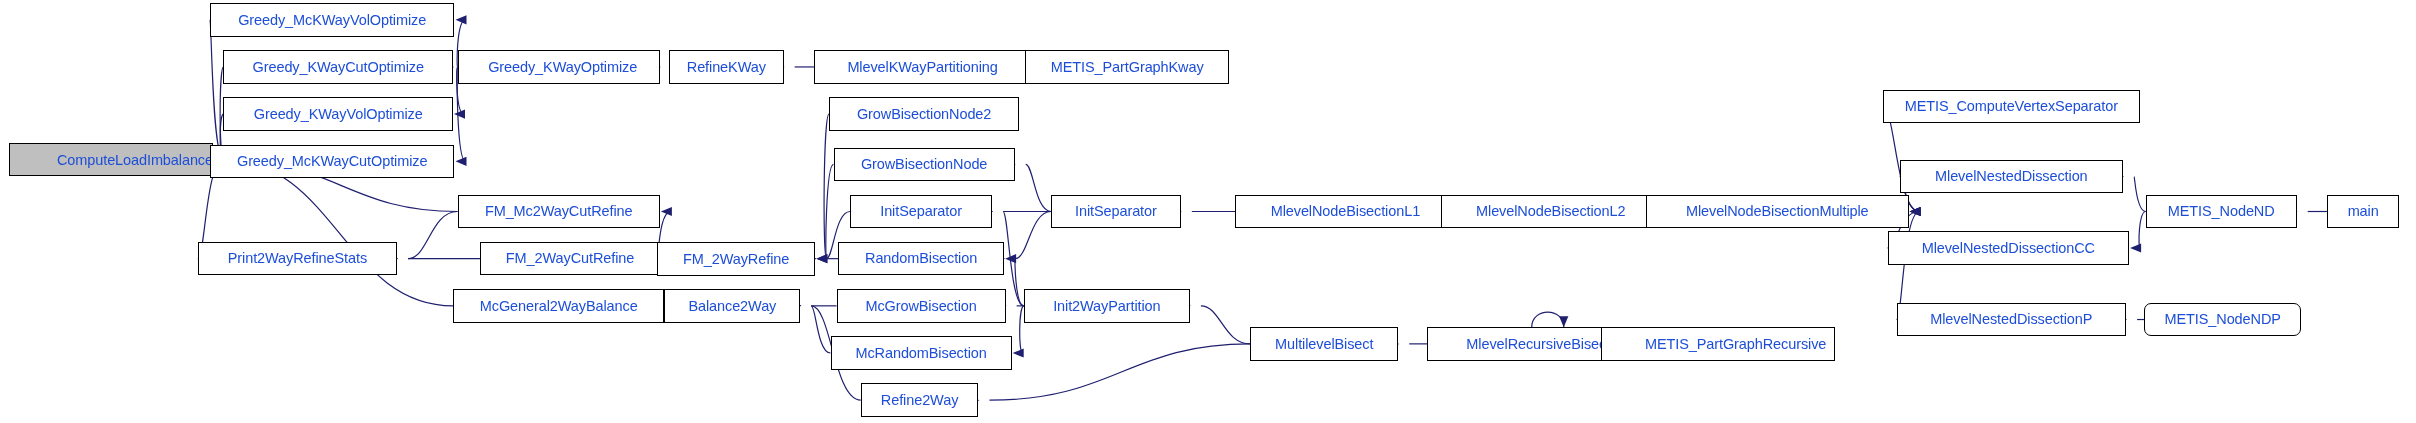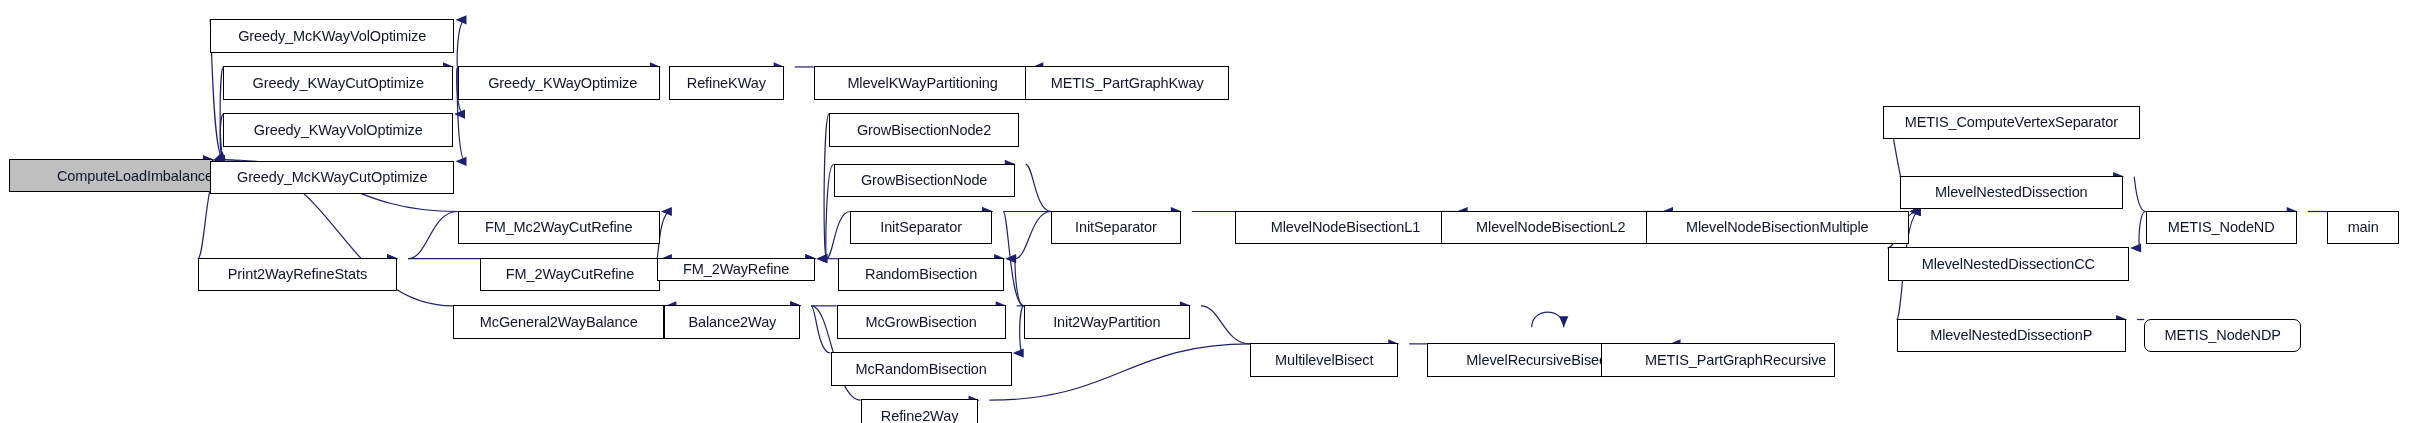--- a/index.html
+++ b/index.html
@@ -1,22 +1,22 @@
 <!DOCTYPE html>
 <html><head>
 <meta charset="utf-8">
 <style>
   html,body{margin:0;padding:0;background:#ffffff;}
   #canvas{position:relative;width:2416px;height:423px;background:#ffffff;
           font-family:"Liberation Sans",sans-serif;overflow:hidden;}
   svg.edges{position:absolute;left:0;top:0;width:2416px;height:423px;}
   .node{position:absolute;box-sizing:border-box;border:1px solid #000000;
-        background:#ffffff;color:#0f172a;font-size:14.5px;line-height:1;
+        background:#ffffff;color:#1d4ed8;font-size:14.5px;line-height:1;
         display:flex;align-items:center;justify-content:center;
-        white-space:nowrap;letter-spacing:-0.1px;margin-top:16px;}
+        white-space:nowrap;letter-spacing:-0.1px;}
   .node.root{background:#bfbfbf;}
 </style>
 </head>
 <body>
 
 <div id="canvas">
   <svg class="edges" viewBox="0 0 2416 423" preserveAspectRatio="none">
       <path d="M209.89000000000001,19.780575539568346 C211.699,19.780575539568346 211.9,159.76618705035972 223.91,159.76618705035972" fill="none" stroke="#1f1f70" stroke-width="1.2"></path>
       <polygon points="213.91,159.76618705035972 224.91,155.16618705035972 224.91,164.3661870503597" fill="#1f1f70"></polygon>
       <path d="M223.48,66.94964028776978 C219.1735,66.94964028776978 218.695,159.76618705035972 223.91,159.76618705035972" fill="none" stroke="#1f1f70" stroke-width="1.2"></path>
@@ -122,21 +122,21 @@
       <div class="node" style="left: 223.48px; top: 50.2122px; width: 229.52px; height: 33.4748px;">Greedy_KWayCutOptimize</div>
       <div class="node" style="left: 223.48px; top: 97.3813px; width: 229.52px; height: 33.4748px;">Greedy_KWayVolOptimize</div>
       <div class="node" style="left: 209.89px; top: 144.55px; width: 244.62px; height: 33.4748px;">Greedy_McKWayCutOptimize</div>
       <div class="node" style="left: 457.53px; top: 50.2122px; width: 202.34px; height: 33.4748px; padding-left: 8px;">Greedy_KWayOptimize</div>
       <div class="node" style="left: 668.93px; top: 50.2122px; width: 114.76px; height: 33.4748px;">RefineKWay</div>
       <div class="node" style="left: 813.89px; top: 50.2122px; width: 217.44px; height: 33.4748px;">MlevelKWayPartitioning</div>
       <div class="node" style="left: 1025.29px; top: 50.2122px; width: 203.85px; height: 33.4748px;">METIS_PartGraphKway</div>
       <div class="node" style="left: 197.81px; top: 241.932px; width: 199.32px; height: 33.4748px;">Print2WayRefineStats</div>
       <div class="node" style="left: 457.53px; top: 194.763px; width: 202.34px; height: 33.4748px;">FM_Mc2WayCutRefine</div>
       <div class="node" style="left: 480.18px; top: 241.932px; width: 179.69px; height: 33.4748px;">FM_2WayCutRefine</div>
-      <div class="node" style="left: 656.85px; top: 241.932px; width: 158.55px; height: 23px;">FM_2WayRefine</div>
+      <div class="node" style="left: 656.85px; top: 241.932px; width: 158.55px; height: 34px;">FM_2WayRefine</div>
       <div class="node" style="left: 453px; top: 289.101px; width: 211.4px; height: 33.4748px;">McGeneral2WayBalance</div>
       <div class="node" style="left: 664.4px; top: 289.101px; width: 135.9px; height: 33.4748px;">Balance2Way</div>
       <div class="node" style="left: 828.99px; top: 97.3813px; width: 190.26px; height: 33.4748px;">GrowBisectionNode2</div>
       <div class="node" style="left: 833.52px; top: 147.594px; width: 181.2px; height: 33.4748px;">GrowBisectionNode</div>
       <div class="node" style="left: 850.13px; top: 194.763px; width: 141.94px; height: 33.4748px;">InitSeparator</div>
       <div class="node" style="left: 838.05px; top: 241.932px; width: 166.1px; height: 33.4748px;">RandomBisection</div>
       <div class="node" style="left: 836.54px; top: 289.101px; width: 169.12px; height: 33.4748px;">McGrowBisection</div>
       <div class="node" style="left: 830.5px; top: 336.27px; width: 181.2px; height: 33.4748px;">McRandomBisection</div>
       <div class="node" style="left: 860.7px; top: 383.439px; width: 117.78px; height: 33.4748px;">Refine2Way</div>
       <div class="node" style="left: 1050.96px; top: 194.763px; width: 129.86px; height: 33.4748px;">InitSeparator</div>

